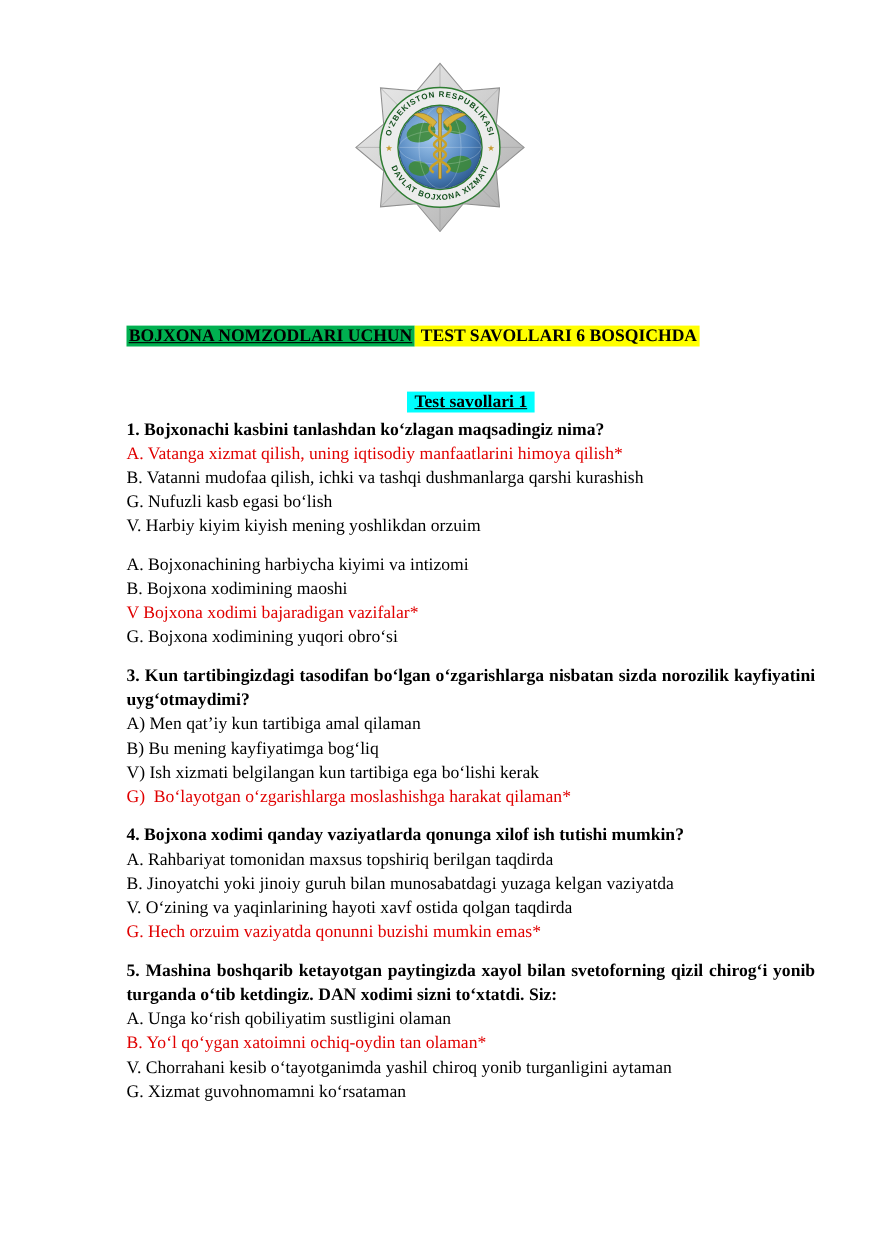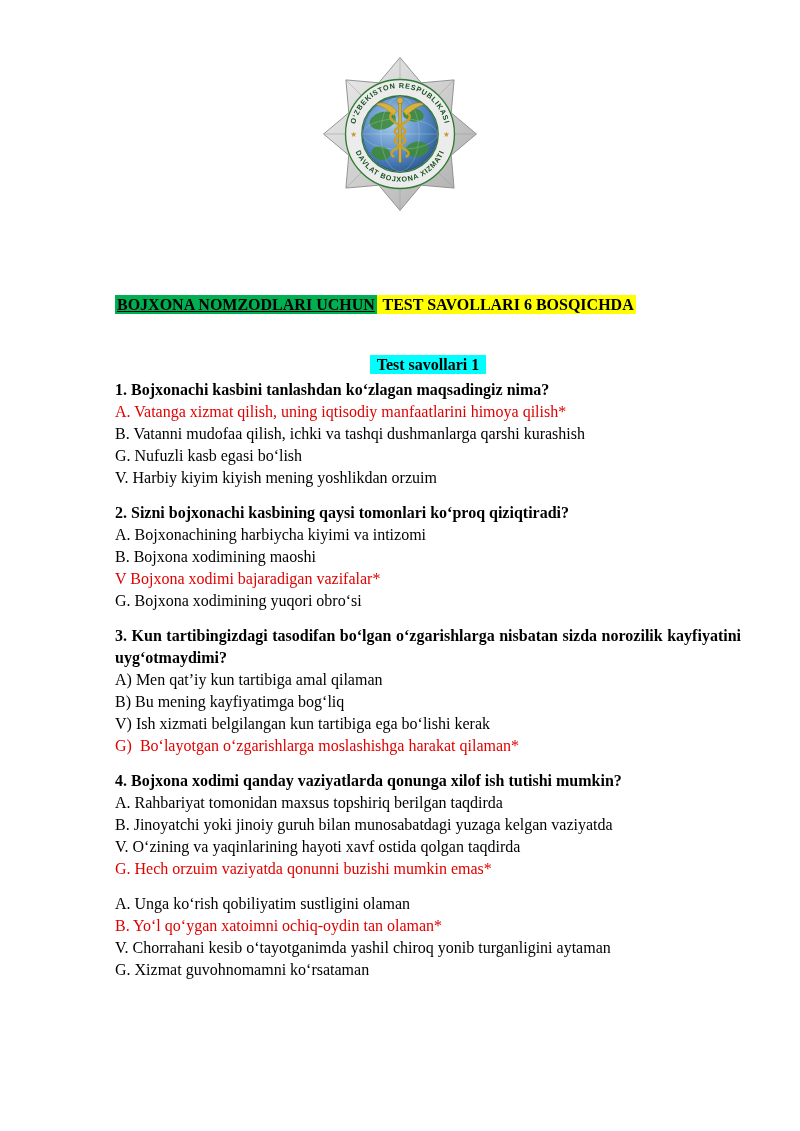--- a/index.html
+++ b/index.html
@@ -15,21 +15,21 @@
     font-family:"Liberation Serif","DejaVu Serif",serif;
     color:#000;font-size:16px;line-height:22px;
     padding:52px 59px 0 115px;overflow:hidden;position:relative;
   }
   .logo-row{margin:0 -59px 0 -115px;text-align:center;}
   .logo-row svg{display:inline-block;}
   .main-title{margin:72px 0 0 0;font-weight:bold;font-size:16px;white-space:pre-wrap;}
   .hl-green{background:var(--hl-green);text-decoration:underline;padding:1px 2px;}
   .hl-yellow{background:var(--hl-yellow);padding:1px 2px;}
   .section-title{margin:38px 0 0 0;text-align:center;font-weight:bold;font-size:16px;}
-  .hl-cyan{background:var(--hl-cyan);padding:1px 7px;}
+  .hl-cyan{background:var(--hl-cyan);text-decoration:underline;padding:1px 7px;}
   #questions{margin-top:3px;}
   .question-block{margin-bottom:13px;}
   .q-text{margin:0;font-weight:bold;text-align:justify;}
   .option{margin:0;white-space:pre-wrap;}
   .option.correct{color:var(--red);}
 </style>
 </head>
 <body>
 
 <div class="page">
@@ -110,41 +110,41 @@
 
   <div id="questions">
       <div class="question-block">
         <p class="q-text">1. Bojxonachi kasbini tanlashdan ko‘zlagan maqsadingiz nima?</p>
         <p class="option correct">A. Vatanga xizmat qilish, uning iqtisodiy manfaatlarini himoya qilish*</p>
         <p class="option">B. Vatanni mudofaa qilish, ichki va tashqi dushmanlarga qarshi kurashish</p>
         <p class="option">G. Nufuzli kasb egasi bo‘lish</p>
         <p class="option">V. Harbiy kiyim kiyish mening yoshlikdan orzuim</p>
       </div>
       <div class="question-block">
-        <p class="q-text">2. Sizni bojxonachi kasbining qaysi tomonlari ko‘proq qiziqtiradi?</p>
         <p class="option">A. Bojxonachining harbiycha kiyimi va intizomi</p>
         <p class="option">B. Bojxona xodimining maoshi</p>
         <p class="option correct">V Bojxona xodimi bajaradigan vazifalar*</p>
         <p class="option">G. Bojxona xodimining yuqori obro‘si</p>
       </div>
       <div class="question-block">
         <p class="q-text">3. Kun tartibingizdagi tasodifan bo‘lgan o‘zgarishlarga nisbatan sizda norozilik kayfiyatini uyg‘otmaydimi?</p>
         <p class="option">A) Men qat’iy kun tartibiga amal qilaman</p>
         <p class="option">B) Bu mening kayfiyatimga bog‘liq</p>
         <p class="option">V) Ish xizmati belgilangan kun tartibiga ega bo‘lishi kerak</p>
         <p class="option correct">G)  Bo‘layotgan o‘zgarishlarga moslashishga harakat qilaman*</p>
       </div>
       <div class="question-block">
         <p class="q-text">4. Bojxona xodimi qanday vaziyatlarda qonunga xilof ish tutishi mumkin?</p>
         <p class="option">A. Rahbariyat tomonidan maxsus topshiriq berilgan taqdirda</p>
         <p class="option">B. Jinoyatchi yoki jinoiy guruh bilan munosabatdagi yuzaga kelgan vaziyatda</p>
         <p class="option">V. O‘zining va yaqinlarining hayoti xavf ostida qolgan taqdirda</p>
         <p class="option correct">G. Hech orzuim vaziyatda qonunni buzishi mumkin emas*</p>
       </div>
       <div class="question-block">
+        <p class="q-text">5. Mashina boshqarib ketayotgan paytingizda xayol bilan svetoforning qizil chirog‘i yonib turganda o‘tib ketdingiz. DAN xodimi sizni to‘xtatdi. Siz:</p>
         <p class="option">A. Unga ko‘rish qobiliyatim sustligini olaman</p>
         <p class="option correct">B. Yo‘l qo‘ygan xatoimni ochiq-oydin tan olaman*</p>
         <p class="option">V. Chorrahani kesib o‘tayotganimda yashil chiroq yonib turganligini aytaman</p>
         <p class="option">G. Xizmat guvohnomamni ko‘rsataman</p>
       </div>
     </div>
 
 </div>
 
 </body></html>

